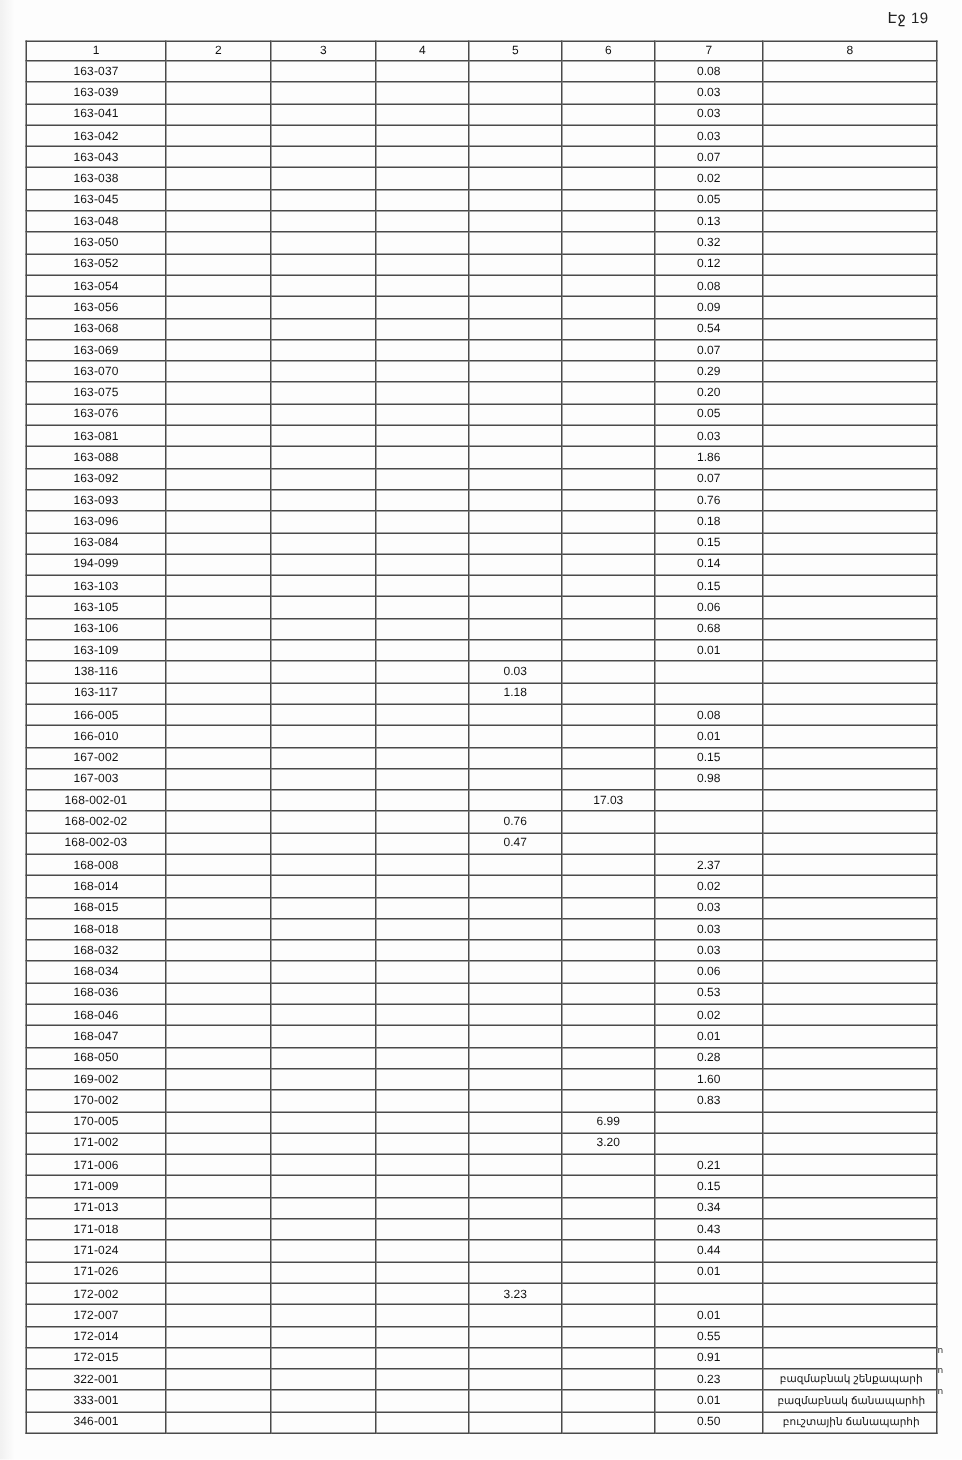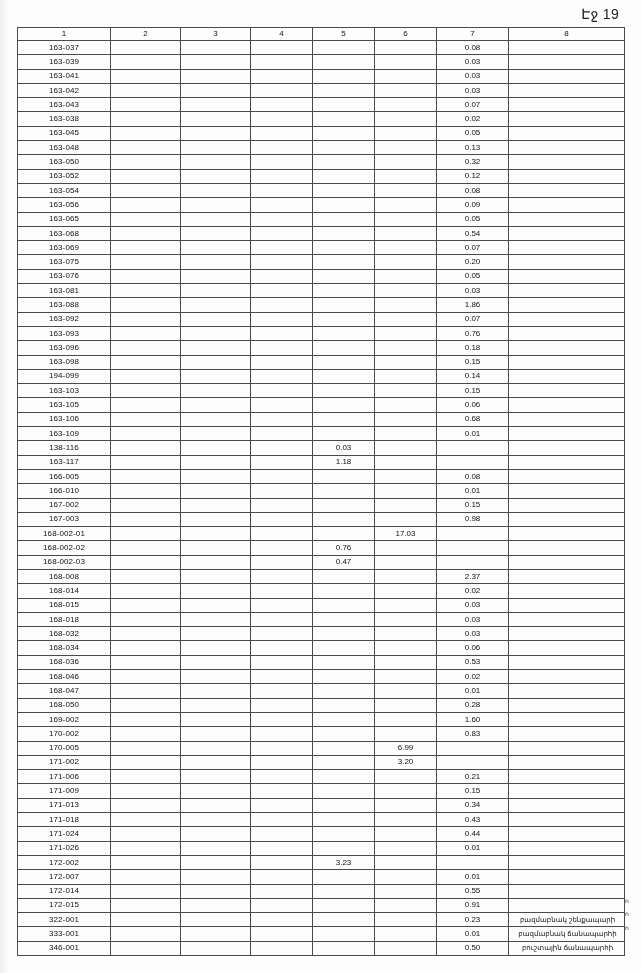--- a/index.html
+++ b/index.html
@@ -20,21 +20,21 @@
     width: 641px;
     height: 973px;
     box-sizing: border-box;
     padding: 0;
     background: #fdfdfd;
   }
   .page-header {
     position: absolute;
     top: 6px;
     right: 22px;
-    font-size: 14px;
+    font-size: 10px;
     letter-spacing: 0.3px;
     color: #222;
   }
   .table-wrap {
     position: absolute;
     top: 27px;
     left: 17px;
     width: 607px;
   }
   table.sheet {
@@ -249,121 +249,121 @@
             <td class="code">163-056</td>
             <td class="num"></td>
             <td class="num"></td>
             <td class="num"></td>
             <td class="num"></td>
             <td class="num"></td>
             <td class="num">0.09</td>
             <td class="note-cell"></td>
           </tr>
           <tr>
-            <td class="code">163-065</td>
+            <td class="code">163-068</td>
+            <td class="num"></td>
+            <td class="num"></td>
+            <td class="num"></td>
+            <td class="num"></td>
+            <td class="num"></td>
+            <td class="num">0.54</td>
+            <td class="note-cell"></td>
+          </tr>
+          <tr>
+            <td class="code">163-069</td>
+            <td class="num"></td>
+            <td class="num"></td>
+            <td class="num"></td>
+            <td class="num"></td>
+            <td class="num"></td>
+            <td class="num">0.07</td>
+            <td class="note-cell"></td>
+          </tr>
+          <tr>
+            <td class="code">163-070</td>
+            <td class="num"></td>
+            <td class="num"></td>
+            <td class="num"></td>
+            <td class="num"></td>
+            <td class="num"></td>
+            <td class="num">0.29</td>
+            <td class="note-cell"></td>
+          </tr>
+          <tr>
+            <td class="code">163-075</td>
+            <td class="num"></td>
+            <td class="num"></td>
+            <td class="num"></td>
+            <td class="num"></td>
+            <td class="num"></td>
+            <td class="num">0.20</td>
+            <td class="note-cell"></td>
+          </tr>
+          <tr>
+            <td class="code">163-076</td>
             <td class="num"></td>
             <td class="num"></td>
             <td class="num"></td>
             <td class="num"></td>
             <td class="num"></td>
             <td class="num">0.05</td>
             <td class="note-cell"></td>
           </tr>
           <tr>
-            <td class="code">163-068</td>
-            <td class="num"></td>
-            <td class="num"></td>
-            <td class="num"></td>
-            <td class="num"></td>
-            <td class="num"></td>
-            <td class="num">0.54</td>
-            <td class="note-cell"></td>
-          </tr>
-          <tr>
-            <td class="code">163-069</td>
+            <td class="code">163-081</td>
+            <td class="num"></td>
+            <td class="num"></td>
+            <td class="num"></td>
+            <td class="num"></td>
+            <td class="num"></td>
+            <td class="num">0.03</td>
+            <td class="note-cell"></td>
+          </tr>
+          <tr>
+            <td class="code">163-088</td>
+            <td class="num"></td>
+            <td class="num"></td>
+            <td class="num"></td>
+            <td class="num"></td>
+            <td class="num"></td>
+            <td class="num">1.86</td>
+            <td class="note-cell"></td>
+          </tr>
+          <tr>
+            <td class="code">163-092</td>
             <td class="num"></td>
             <td class="num"></td>
             <td class="num"></td>
             <td class="num"></td>
             <td class="num"></td>
             <td class="num">0.07</td>
             <td class="note-cell"></td>
           </tr>
           <tr>
-            <td class="code">163-075</td>
-            <td class="num"></td>
-            <td class="num"></td>
-            <td class="num"></td>
-            <td class="num"></td>
-            <td class="num"></td>
-            <td class="num">0.20</td>
-            <td class="note-cell"></td>
-          </tr>
-          <tr>
-            <td class="code">163-076</td>
-            <td class="num"></td>
-            <td class="num"></td>
-            <td class="num"></td>
-            <td class="num"></td>
-            <td class="num"></td>
-            <td class="num">0.05</td>
-            <td class="note-cell"></td>
-          </tr>
-          <tr>
-            <td class="code">163-081</td>
-            <td class="num"></td>
-            <td class="num"></td>
-            <td class="num"></td>
-            <td class="num"></td>
-            <td class="num"></td>
-            <td class="num">0.03</td>
-            <td class="note-cell"></td>
-          </tr>
-          <tr>
-            <td class="code">163-088</td>
-            <td class="num"></td>
-            <td class="num"></td>
-            <td class="num"></td>
-            <td class="num"></td>
-            <td class="num"></td>
-            <td class="num">1.86</td>
-            <td class="note-cell"></td>
-          </tr>
-          <tr>
-            <td class="code">163-092</td>
-            <td class="num"></td>
-            <td class="num"></td>
-            <td class="num"></td>
-            <td class="num"></td>
-            <td class="num"></td>
-            <td class="num">0.07</td>
-            <td class="note-cell"></td>
-          </tr>
-          <tr>
             <td class="code">163-093</td>
             <td class="num"></td>
             <td class="num"></td>
             <td class="num"></td>
             <td class="num"></td>
             <td class="num"></td>
             <td class="num">0.76</td>
             <td class="note-cell"></td>
           </tr>
           <tr>
             <td class="code">163-096</td>
             <td class="num"></td>
             <td class="num"></td>
             <td class="num"></td>
             <td class="num"></td>
             <td class="num"></td>
             <td class="num">0.18</td>
             <td class="note-cell"></td>
           </tr>
           <tr>
-            <td class="code">163-098</td>
+            <td class="code">163-084</td>
             <td class="num"></td>
             <td class="num"></td>
             <td class="num"></td>
             <td class="num"></td>
             <td class="num"></td>
             <td class="num">0.15</td>
             <td class="note-cell"></td>
           </tr>
           <tr>
             <td class="code">194-099</td>

